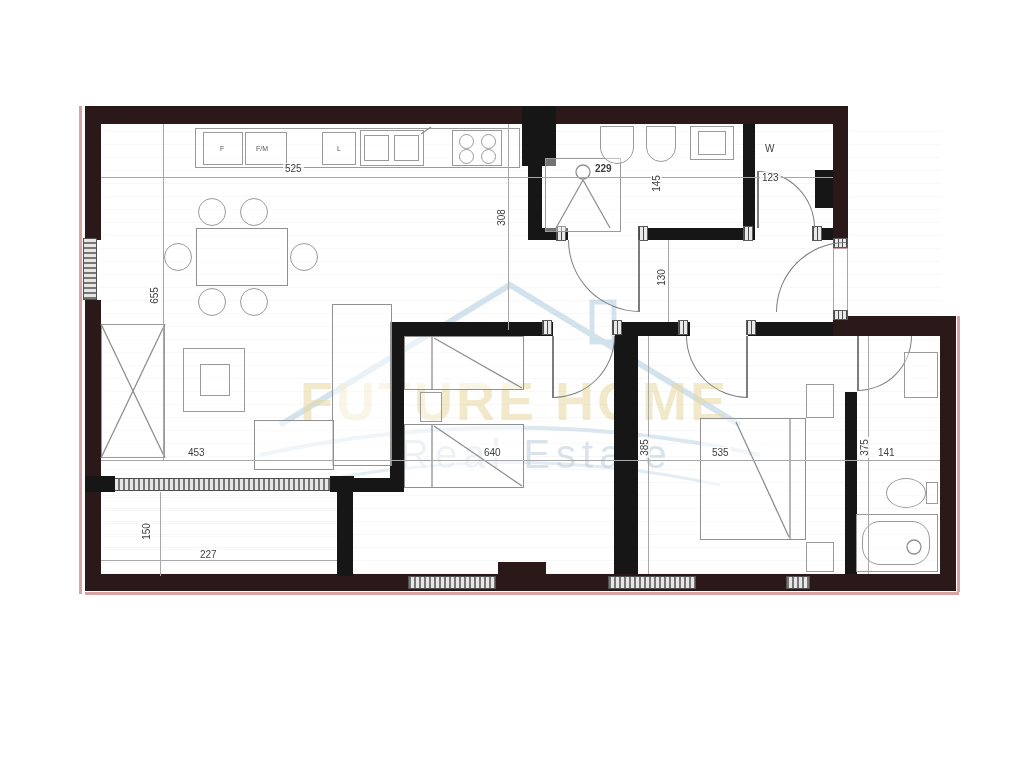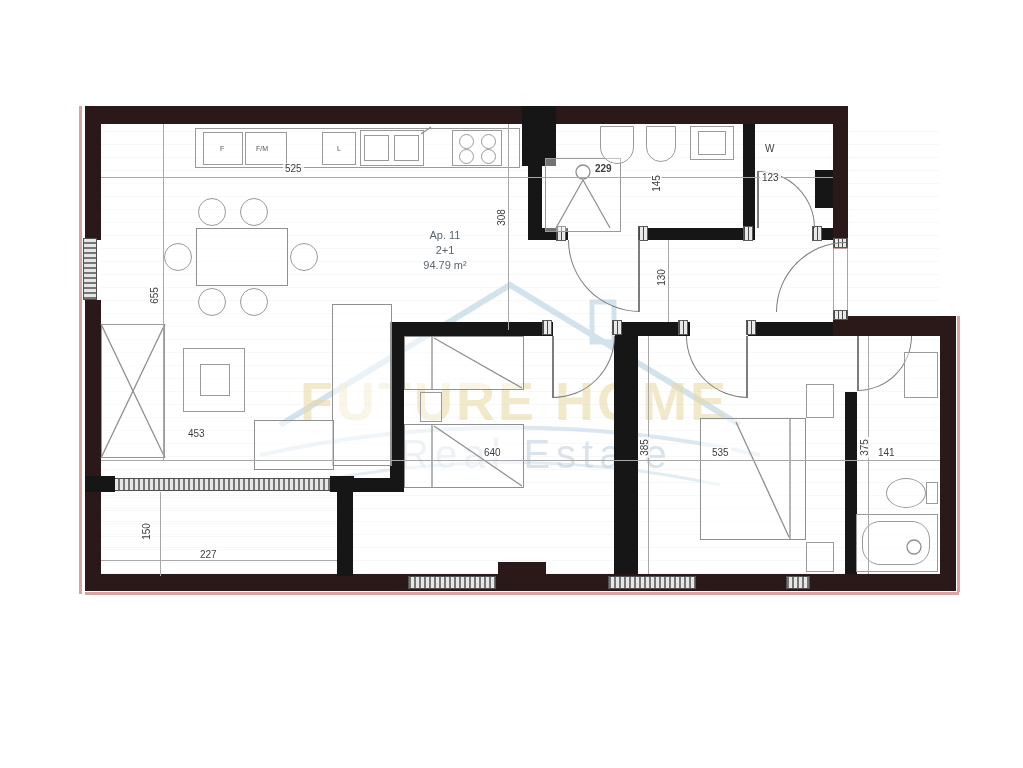--- a/index.html
+++ b/index.html
@@ -191,30 +191,25 @@
   <div class="dline" style="left:160px;top:492px;width:1px;height:84px;"></div>
   <div class="dline" style="left:101px;top:560px;width:236px;height:1px;"></div>
 
   <div class="dim" style="left:283px;top:163px;">525</div>
   <div class="dim" style="left:593px;top:163px;font-weight:bold;">229</div>
   <div class="dim vdim" style="left:646px;top:178px;">145</div>
   <div class="dim" style="left:760px;top:165px;margin-top:7px;">123</div>
   <div class="dim vdim" style="left:491px;top:212px;">308</div>
   <div class="dim vdim" style="left:144px;top:290px;">655</div>
   <div class="dim vdim" style="left:651px;top:272px;">130</div>
-  <div class="dim" style="left:186px;top:428px;">453</div>
+  <div class="dim" style="left:186px;top:447px;">453</div>
   <div class="dim" style="left:482px;top:447px;">640</div>
   <div class="dim vdim" style="left:634px;top:442px;">385</div>
   <div class="dim" style="left:710px;top:447px;">535</div>
   <div class="dim vdim" style="left:854px;top:442px;">375</div>
   <div class="dim" style="left:876px;top:447px;">141</div>
   <div class="dim vdim" style="left:136px;top:526px;">150</div>
   <div class="dim" style="left:198px;top:549px;">227</div>
 
   <div class="dim" style="left:763px;top:143px;background:transparent;">W</div>
 
-  <div class="unitlabel" style="left:398px;top:228px;width:94px;">
-    <div>Ap. 11</div>
-    <div>2+1</div>
-    <div>94.79 m²</div>
-  </div>
 
 </div>
 
 </body></html>

